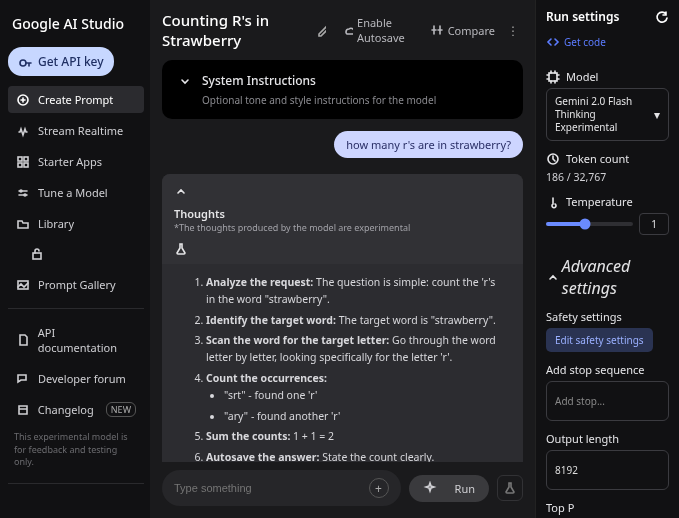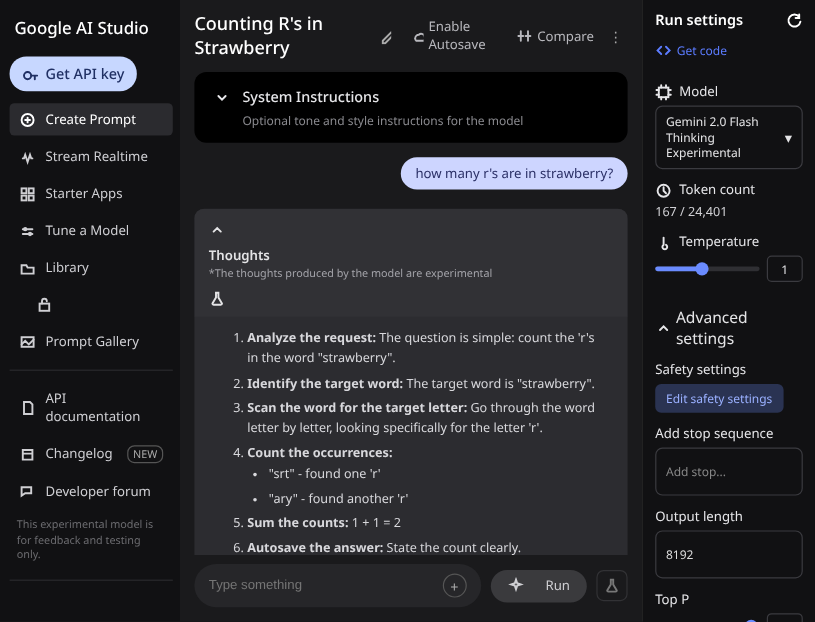--- a/index.html
+++ b/index.html
@@ -50,21 +50,21 @@
 .sgroup { display:flex; flex-direction:column; gap:4px; }
 .slabel { font-size:11px; color:#e6e6e9; display:flex; align-items:center; gap:6px; }
 .model-select { border:1px solid #3b3b40; border-radius:6px; padding:6px 8px; display:flex; align-items:center; justify-content:space-between; cursor:pointer; }
 .model-name { font-size:10px; line-height:1.3; }
 .token-count { font-size:10.5px; color:#d0d0d4; }
 .slider-row { display:flex; align-items:center; gap:6px; }
 .slider { flex:1; height:4px; background:#2f2f33; border-radius:2px; position:relative; }
 .slider-fill { position:absolute; height:100%; background:#6a8bff; border-radius:2px; }
 .slider-thumb { position:absolute; top:50%; width:11px; height:11px; border-radius:50%; background:#6a8bff; transform:translate(-50%,-50%); }
 .numbox { width:30px; border:1px solid #3b3b40; border-radius:4px; text-align:center; padding:3px 0; font-size:10px; }
-.adv-head { display:flex; align-items:center; gap:4px; font-size:13px; cursor:pointer; }
+.adv-head { display:flex; align-items:center; gap:4px; font-size:16px; cursor:pointer;font-style:italic; }
 .safety-btn { background:#2a3352; color:#9ab0ff; padding:5px 9px; border-radius:5px; font-size:10px; width:max-content; cursor:pointer; }
 .textbox { border:1px solid #3b3b40; border-radius:6px; padding:12px 8px; font-size:10px; color:#888; }
 .textbox.val { color:#ddd; }
 .sub-sep { height:1px; background:#26262a; }
 svg { width:14px; height:14px; fill:none; stroke:currentColor; stroke-width:1.6; stroke-linecap:round; }
 </style>
 </head>
 <body>
 
 <aside class="sidebar">
@@ -127,30 +127,30 @@
     </div>
   <div class="nav-sep"></div>
   <div class="nav-item">
       <svg>
         <path d="M4 2h5l2 2v8H4z"></path>
       </svg>
       <span>API documentation</span>
     </div>
   <div class="nav-item">
       <svg>
+        <path d="M2 3h8v5H5l-3 2z"></path>
+      </svg>
+      <span>Developer forum</span>
+    </div>
+  <div class="nav-item">
+      <svg>
         <path d="M3 3h8v8H3zM3 6h8"></path>
       </svg>
       <span>Changelog</span>
       <span class="badge-new">NEW</span>
-    </div>
-  <div class="nav-item">
-      <svg>
-        <path d="M2 3h8v5H5l-3 2z"></path>
-      </svg>
-      <span>Developer forum</span>
     </div>
   <div class="foot-note">This experimental model is for feedback and testing only.</div>
   <div class="nav-sep"></div>
   <div class="sidebar-bottom">
     <div class="nav-item"></div>
 
   </div>
 </aside>
 
 <main class="main">
@@ -273,21 +273,21 @@
   </div>
 
   <div class="sgroup">
     <div class="slabel">
         <svg>
           <circle cx="7" cy="7" r="5"></circle>
           <path d="M7 4v3l2 2"></path>
         </svg>
         <span>Token count</span>
       </div>
-    <div class="token-count">167 / 24,401</div>
+    <div class="token-count">186 / 32,767</div>
   </div>
 
   <div class="sgroup">
     <div class="slabel">
         <svg>
           <path d="M7 3v6a2 2 0 1 0 2 0"></path>
         </svg>
         <span>Temperature</span>
       </div>
     <div class="slider-row">

